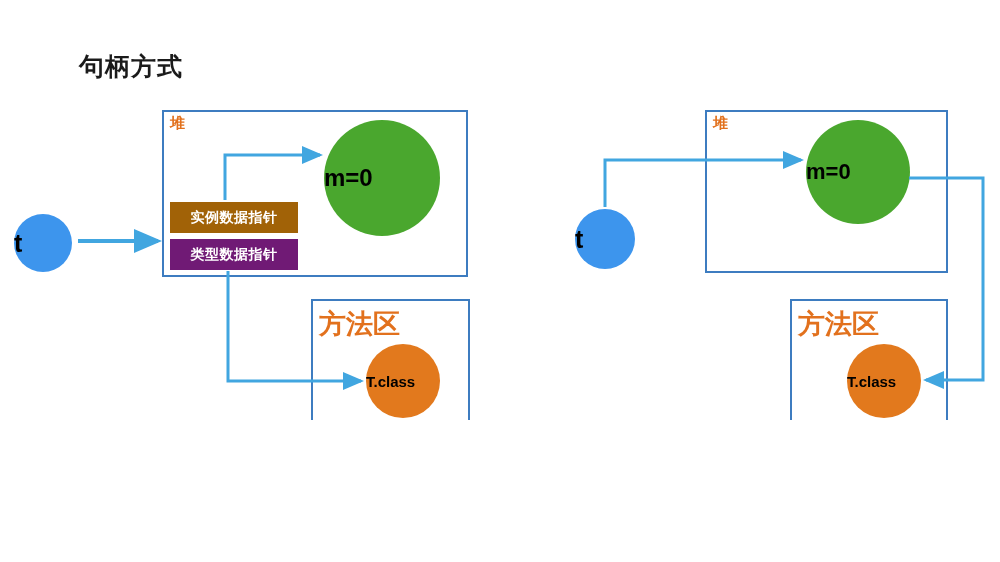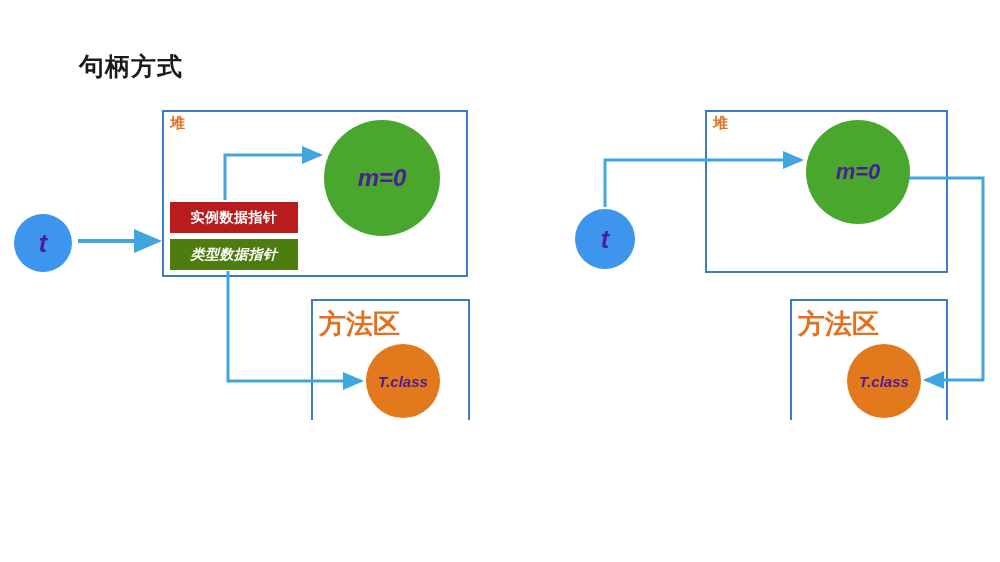--- a/index.html
+++ b/index.html
@@ -37,42 +37,41 @@
     font-weight: 700;
     white-space: nowrap;
   }
   .label-heap { font-size: 15px; }
   .label-method { font-size: 27px; }
   .circle {
     position: absolute;
     border-radius: 50%;
     display: flex;
     align-items: center;
-    justify-content: center;
-    color: #4c1d95;
+    justify-content: flex-start;
+    color: #000000;
     font-weight: 700;
     box-sizing: border-box;
-    font-style: italic;
   }
   .circle-green { background: #4aa72e; }
   .circle-orange { background: #e2791d; }
   .circle-blue { background: #3d95ed; }
   .ptr-box {
     position: absolute;
     display: flex;
     align-items: center;
     justify-content: center;
     color: #ffffff;
     font-weight: 700;
     font-size: 14px;
     box-sizing: border-box;
     letter-spacing: 0.5px;
   }
-  .ptr-red { background: #b91c1c; }
-  .ptr-blue { background: #4d7c0f; font-style: italic; }
+  .ptr-red { background: #a16207; }
+  .ptr-blue { background: #701a75; }
   svg.wires {
     position: absolute;
     left: 0;
     top: 0;
     width: 1000px;
     height: 562px;
     pointer-events: none;
   }
   .wire {
     fill: none;

